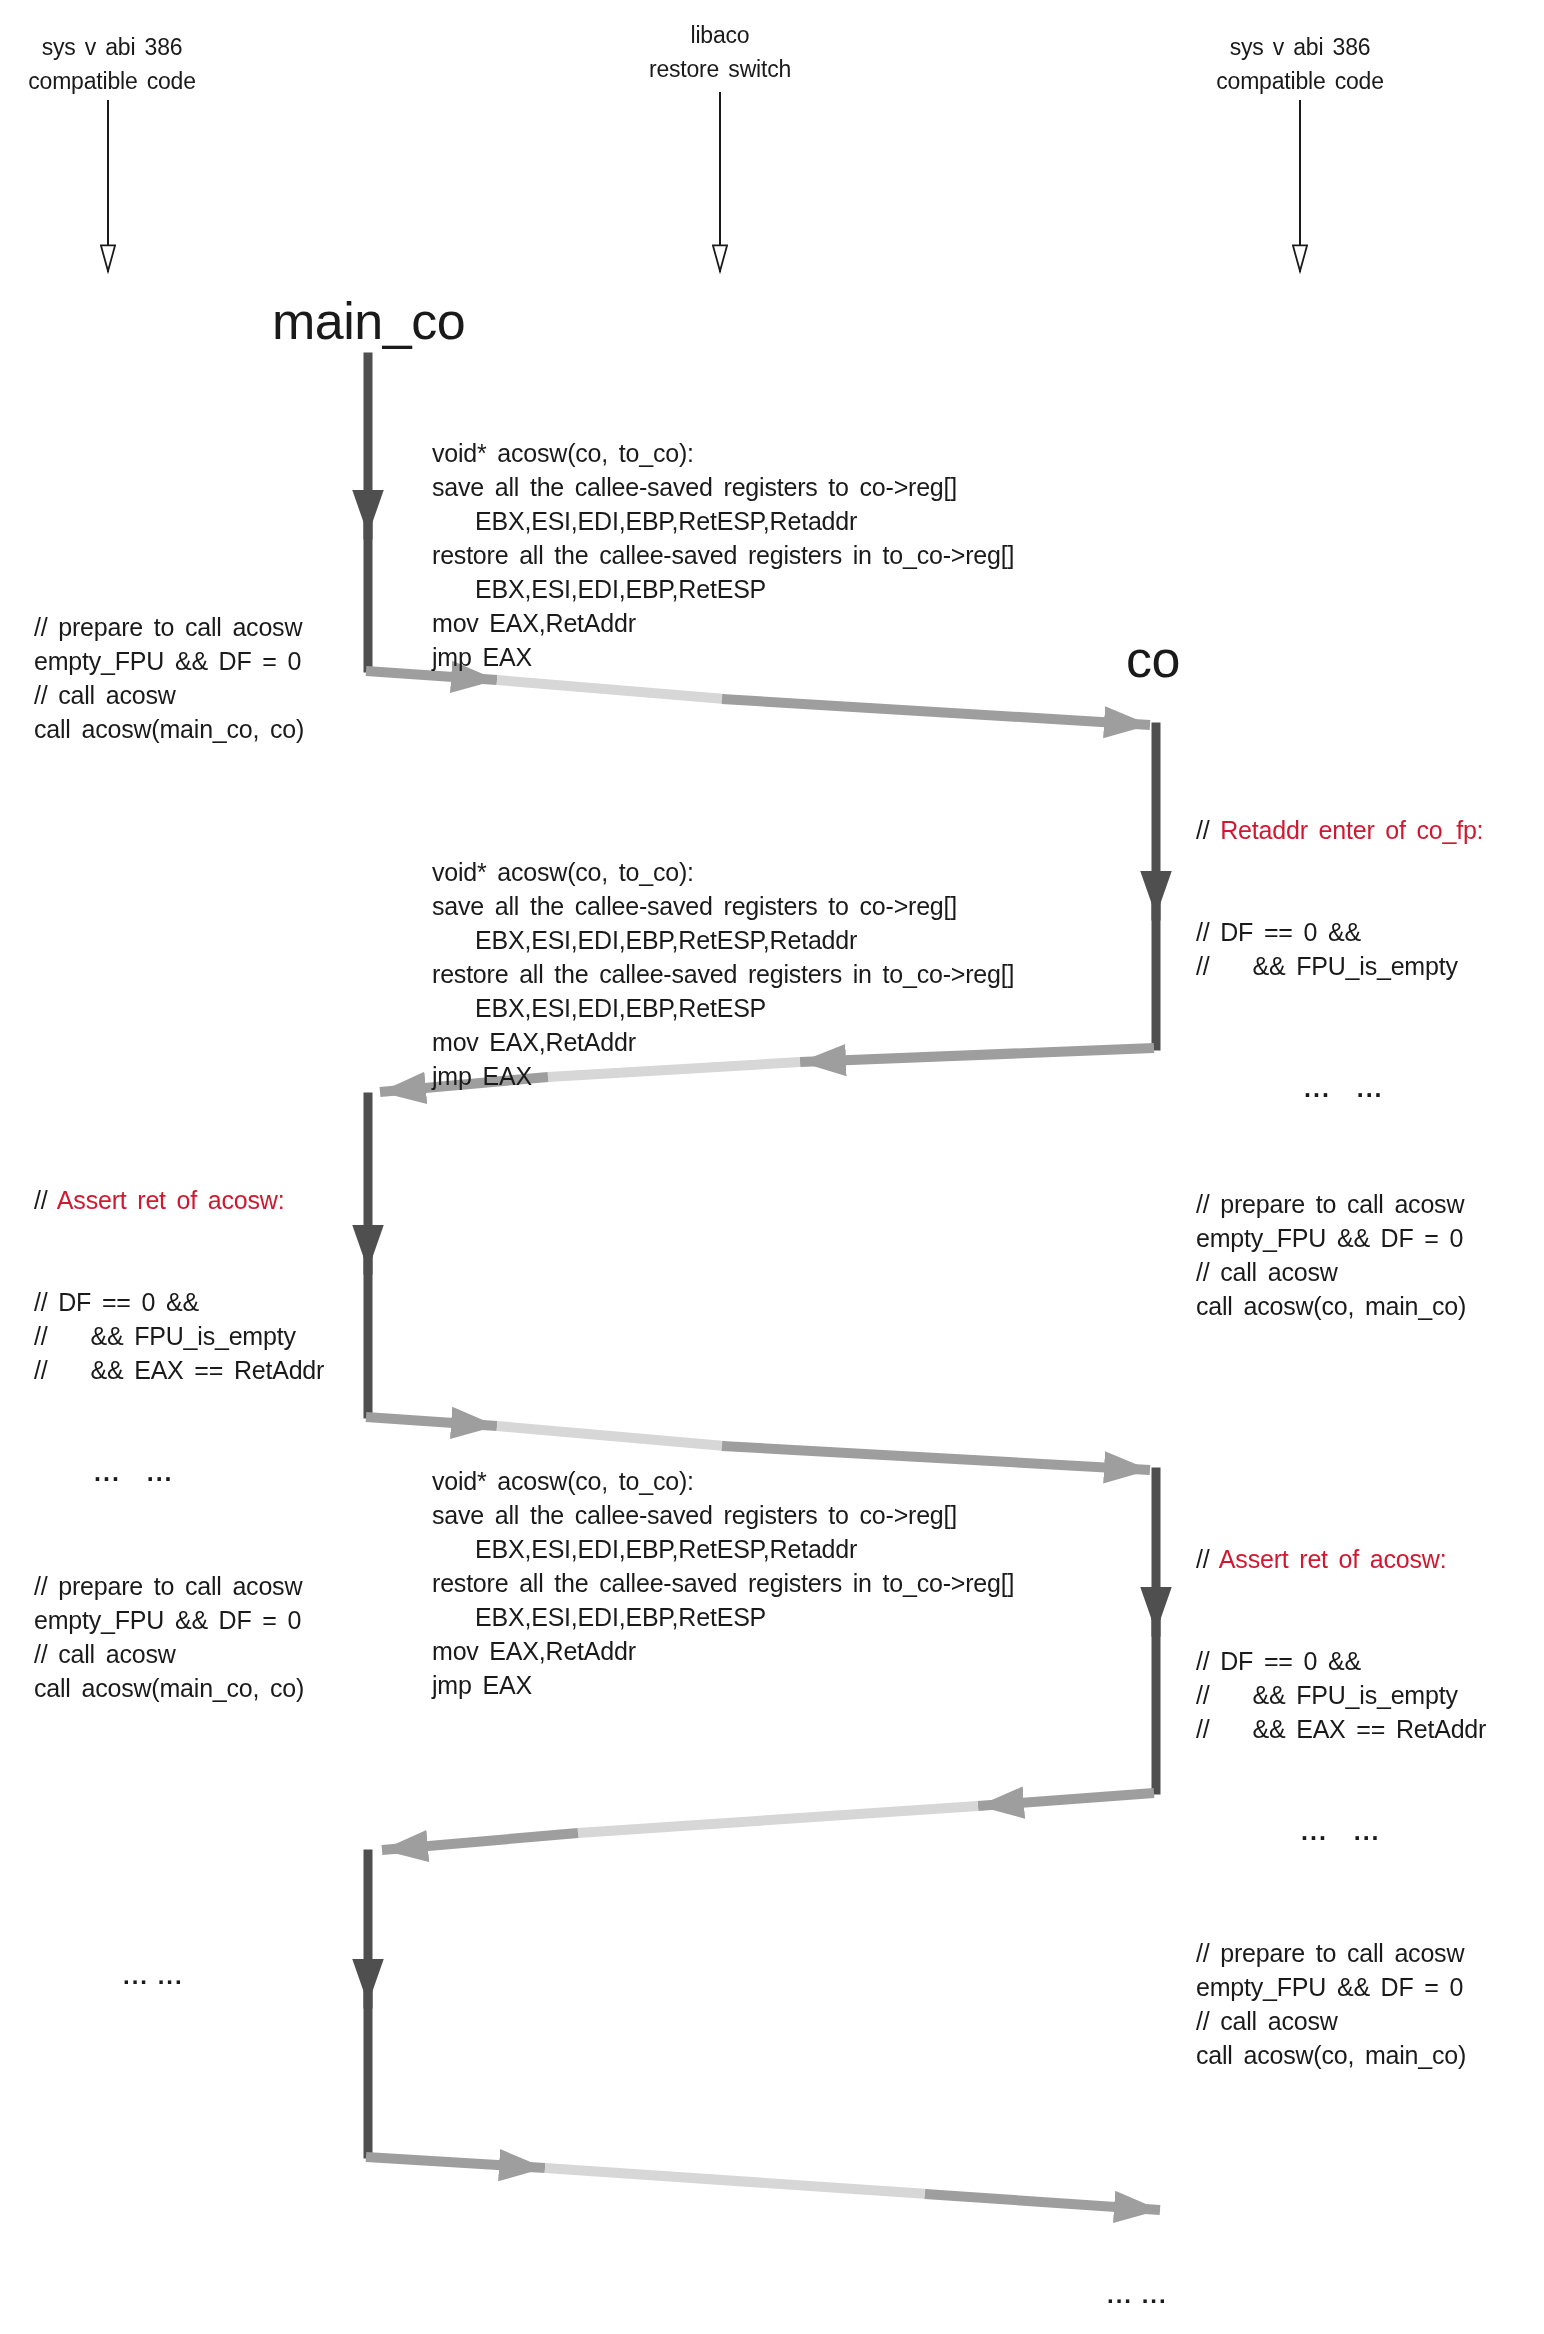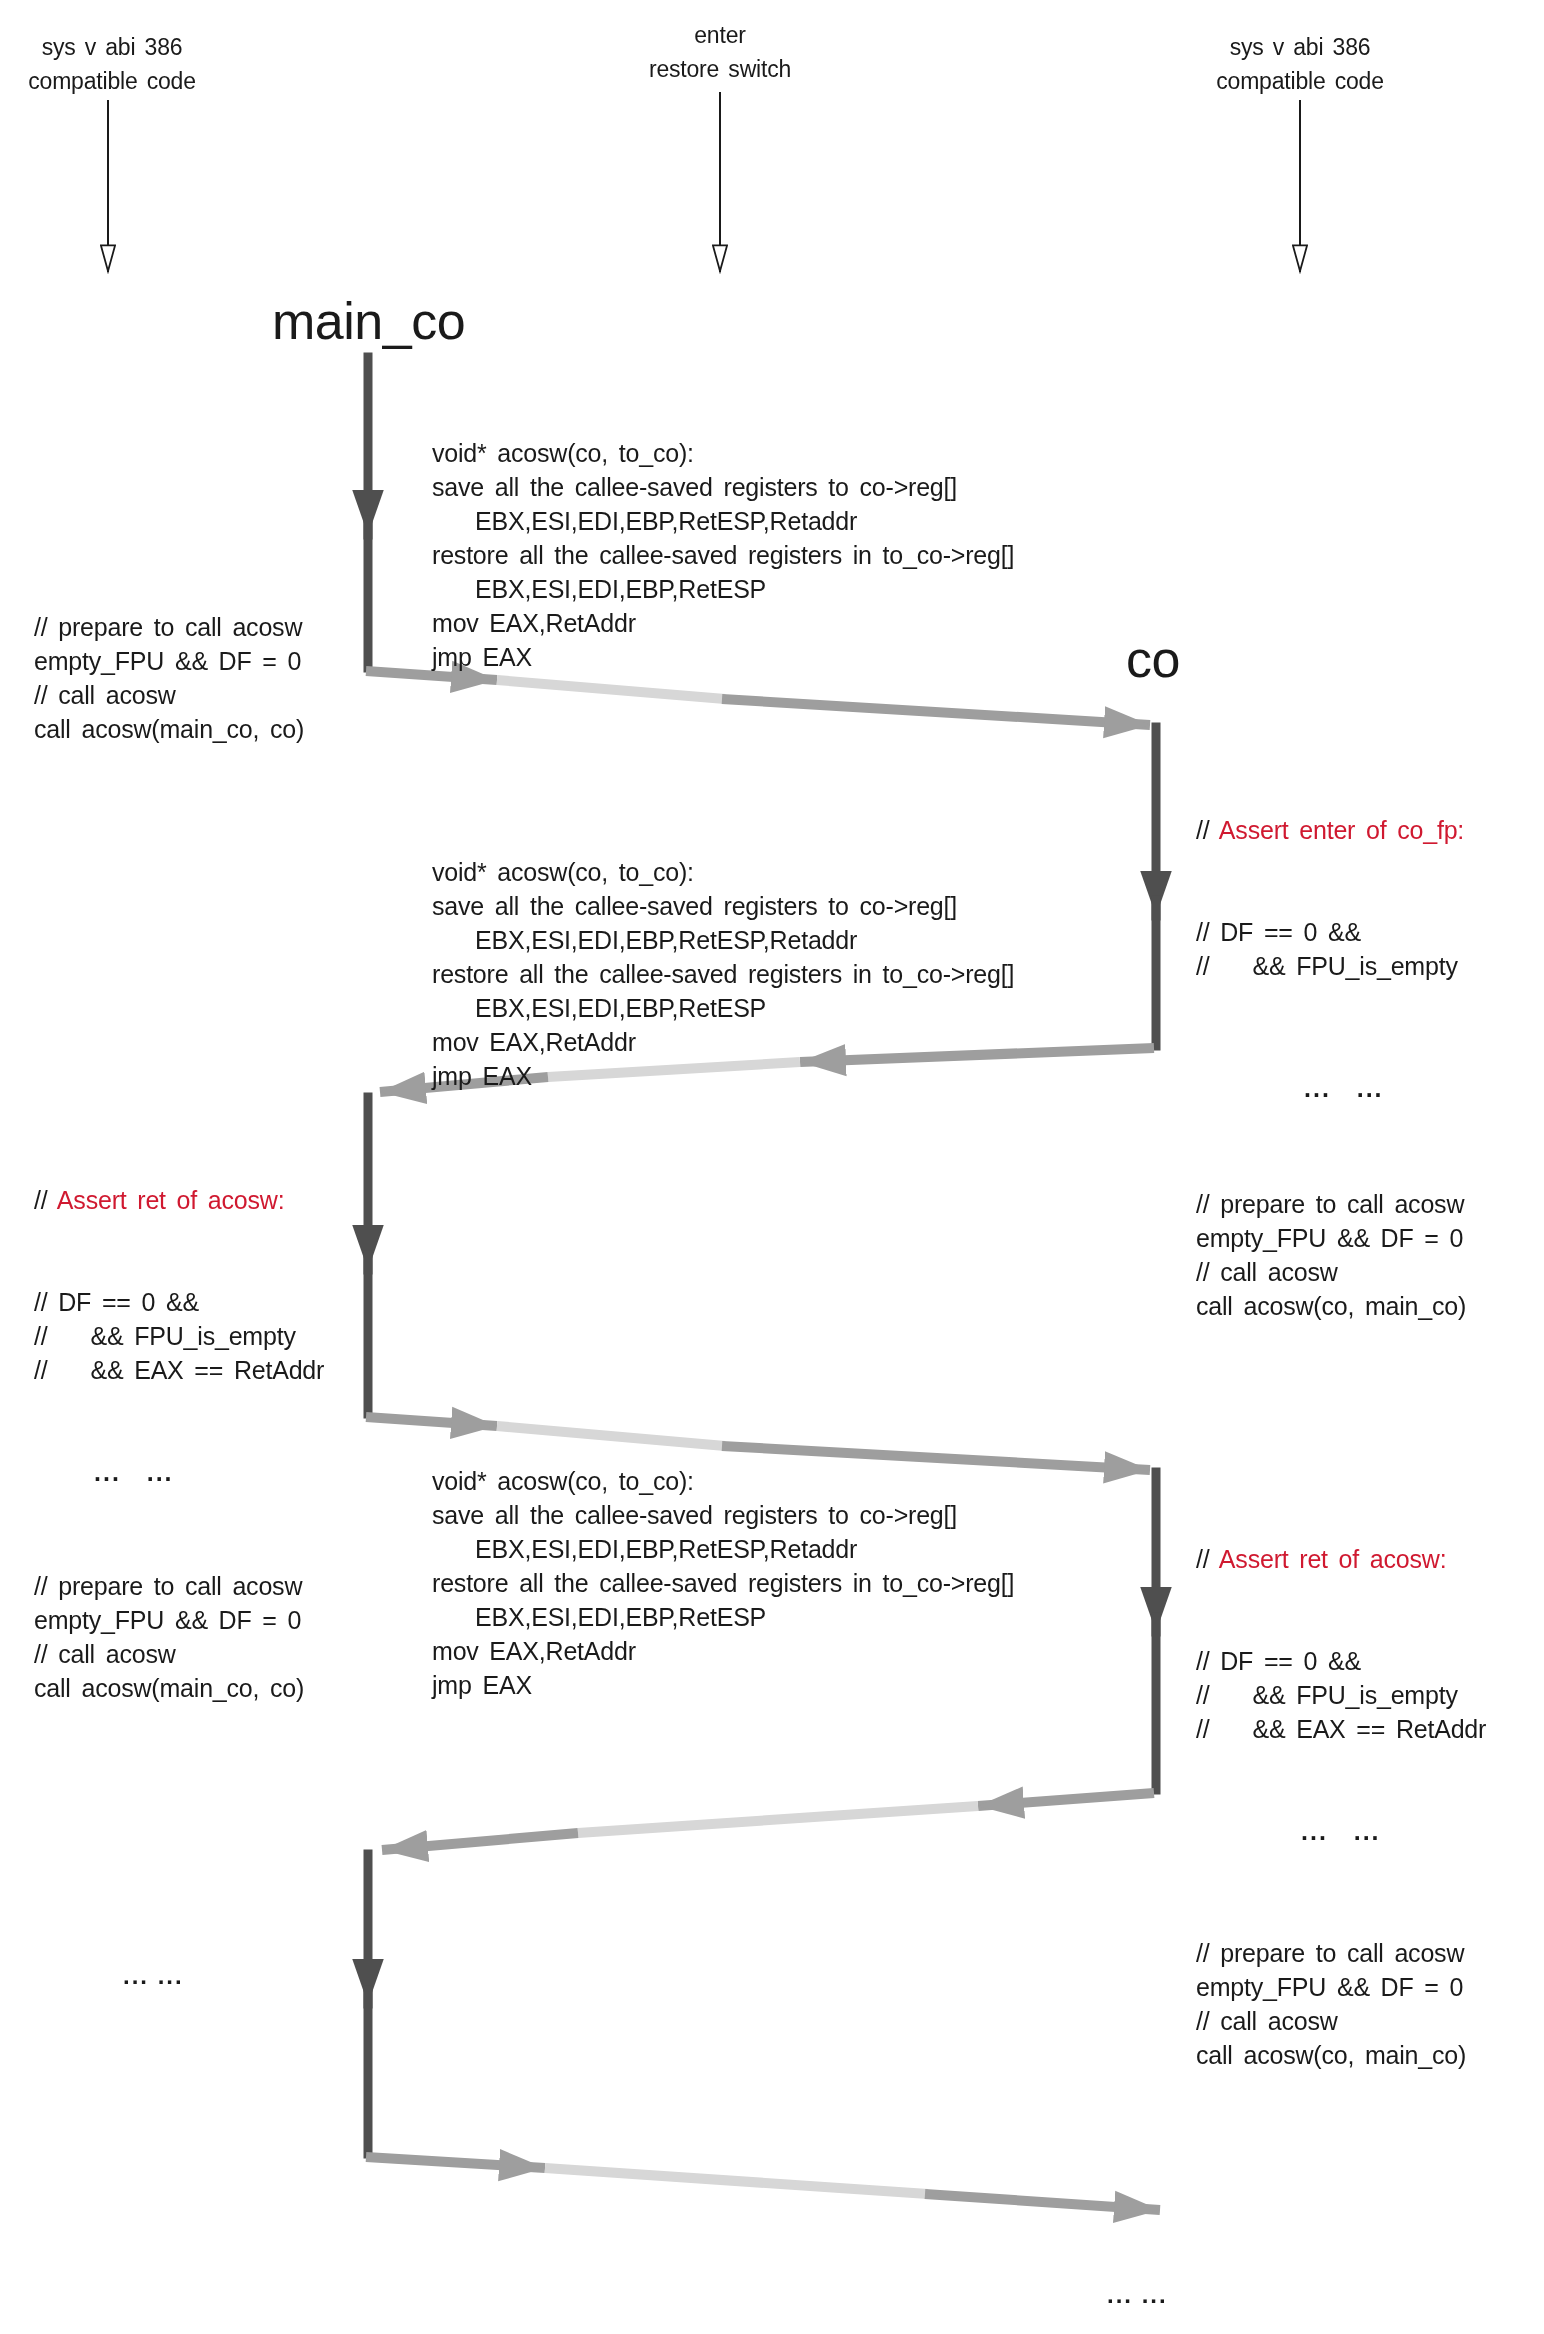--- a/index.html
+++ b/index.html
@@ -102,21 +102,21 @@
     <line class="med" x1="366" y1="2157" x2="545" y2="2168" marker-end="url(#headMed)"></line>
     <line class="light" x1="545" y1="2168" x2="928" y2="2194"></line>
     <line class="med" x1="925" y1="2194" x2="1160" y2="2210" marker-end="url(#headMed)"></line>
   </svg>
 
   <div class="hdr" style="left:12px;top:30px">
     <div>sys v abi 386</div>
     <div>compatible code</div>
   </div>
   <div class="hdr" style="left:620px;top:18px">
-    <div>enter</div>
+    <div>libaco</div>
     <div>restore switch</div>
   </div>
   <div class="hdr" style="left:1200px;top:30px">
     <div>sys v abi 386</div>
     <div>compatible code</div>
   </div>
 
   <div class="lane-title" style="left:272px;top:296px">main_co</div>
   <div class="lane-title" style="left:1126px;top:634px">co</div>
 
@@ -143,21 +143,21 @@
 jmp EAX</pre>
 
   <div class="note" style="left:30px;top:538px">
     <pre>// prepare to call acosw
 empty_FPU &amp;&amp; DF = 0
 // call acosw
 call acosw(main_co, co)</pre>
   </div>
 
   <div class="note" style="left:1192px;top:741px">
-    <div><span>// </span><span class="red">Assert enter of co_fp:</span></div>
+    <div><span>// </span><span class="red">Retaddr enter of co_fp:</span></div>
     <pre>// DF == 0 &amp;&amp;
 //    &amp;&amp; FPU_is_empty</pre>
     <div class="dots-line" style="padding-left:108px;margin-top:20px">...  ...</div>
     <pre style="margin-top:14px">// prepare to call acosw
 empty_FPU &amp;&amp; DF = 0
 // call acosw
 call acosw(co, main_co)</pre>
   </div>
 
   <div class="note" style="left:30px;top:1111px">

